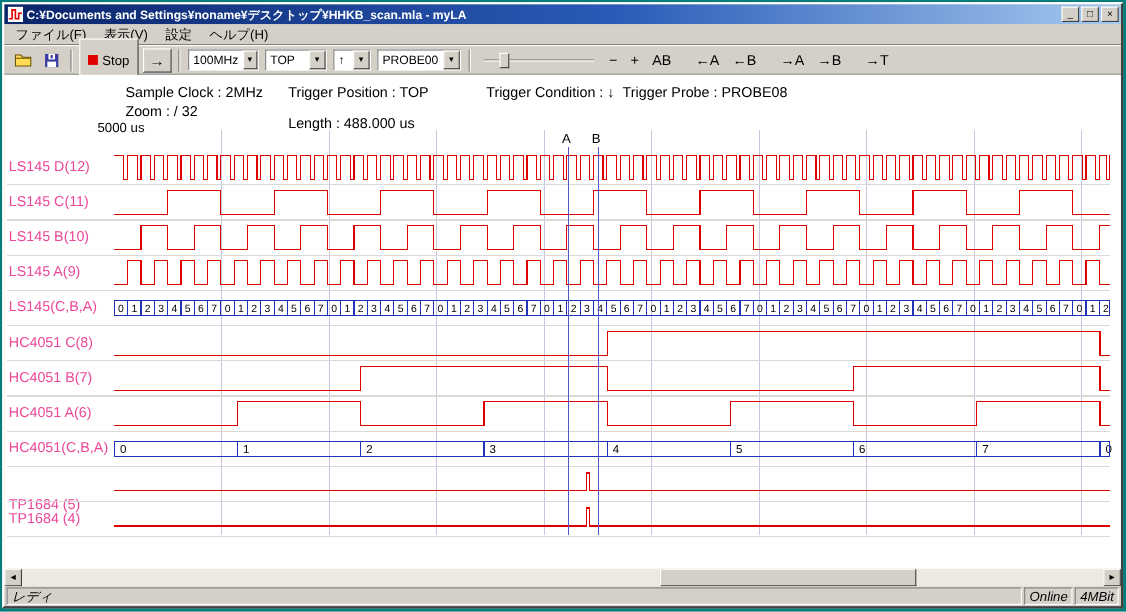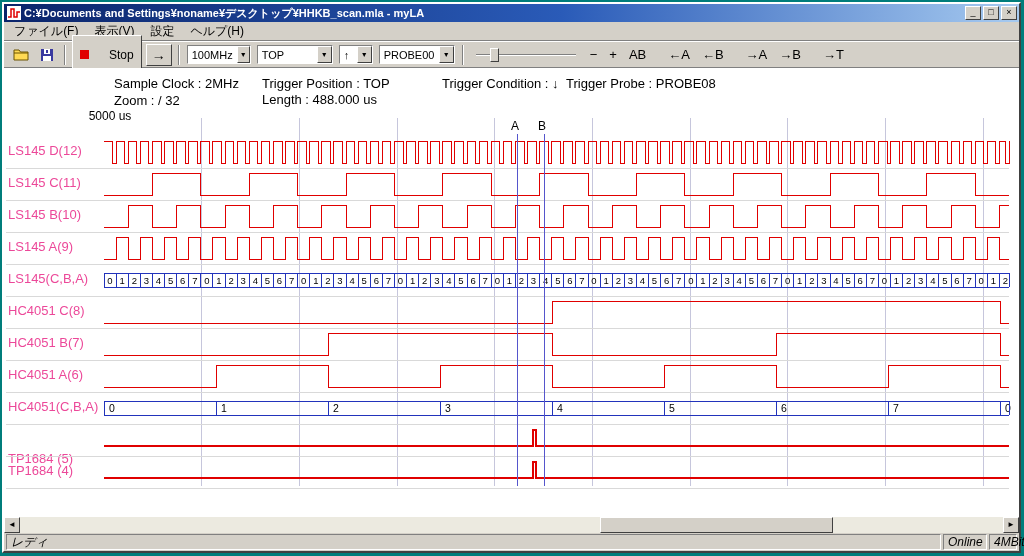--- a/index.html
+++ b/index.html
@@ -24,29 +24,29 @@
     font-size:12px; padding-left:2px; border-bottom:1px solid #808080; flex:0 0 auto; }
   .menu-item { padding:2px 8px; }
 
   
   .toolbar { height:27px; background:#d4d0c8; display:flex; align-items:center;
     padding:0 4px; border-top:1px solid #fff; border-bottom:1px solid #808080; flex:0 0 auto; }
   .tool-btn { width:24px; height:22px; display:flex; align-items:center; justify-content:center;
     background:transparent; border:1px solid transparent; margin:0 1px; }
   .sep { width:2px; height:20px; border-left:1px solid #808080; border-right:1px solid #fff; margin:0 4px; }
   .raised { border:1px solid; border-color:#fff #404040 #404040 #fff; background:#d4d0c8; }
-  .stop-btn { height:40px; display:flex; align-items:center; gap:20px; padding:0 7px; font-size:12px; margin:0 2px; }
+  .stop-btn { height:40px; display:flex; align-items:center; gap:4px; padding:0 7px; font-size:12px; margin:0 2px; }
   .stop-sq { width:9px; height:9px; background:#e00000; display:inline-block; }
   .run-btn { width:26px; height:22px; font-size:14px; display:flex; align-items:center; justify-content:center; margin:0 2px; }
   .combo { height:19px; border:1px solid; border-color:#808080 #fff #fff #808080; background:#fff;
     display:flex; align-items:center; font-size:11px; margin:0 3px; }
   .combo .txt { padding:0 4px; flex:1; white-space:nowrap; }
   .combo .drop { width:15px; align-self:stretch; background:#d4d0c8; border:1px solid;
     border-color:#fff #404040 #404040 #fff; font-size:7px; line-height:15px; text-align:center; }
-  .w64{width:64px} .w62{width:76px} .w34{width:34px} .w76{width:76px}
+  .w64{width:64px} .w62{width:56px} .w34{width:34px} .w76{width:76px}
   .slider { width:100px; height:20px; position:relative; margin:0 8px; }
   .slider .track { position:absolute; left:0; right:0; top:9px; height:2px;
     border-top:1px solid #808080; border-bottom:1px solid #fff; }
   .slider .thumb { position:absolute; left:14px; top:3px; width:9px; height:14px;
     background:#d4d0c8; border:1px solid; border-color:#fff #404040 #404040 #fff; }
   .flat { font-size:13px; padding:1px 4px; margin:0 2px; }
 
   
   .client { flex:1 1 auto; position:relative; background:#fff; overflow:hidden; }
   .info-text { position:absolute; font-size:13px; color:#000; white-space:nowrap; }
@@ -61,21 +61,21 @@
   .sb-track { flex:1; position:relative; background:#eceae0; }
   .sb-thumb { position:absolute; left:580px; width:233px; top:0; height:16px;
     background:#d4d0c8; border:1px solid; border-color:#fff #404040 #404040 #fff; }
 
   
   .statusbar { height:18px; background:#d4d0c8; display:flex; align-items:center;
     padding:1px 2px; gap:2px; flex:0 0 auto; }
   .panel { height:16px; border:1px solid; border-color:#808080 #fff #fff #808080;
     font-size:12px; padding:0 4px; line-height:14px; white-space:nowrap;font-style:italic; }
   .grow { flex:1; }
-  .w44 { width:44px; } .w48 { width:28px; }
+  .w44 { width:44px; } .w48 { width:40px; }
 </style>
 </head>
 <body>
 
 <div id="window">
 
   <div class="titlebar">
     <span class="app-icon">
       <svg width="14" height="14" viewBox="0 0 14 14">
           <rect width="14" height="14" fill="#ffffff"></rect>
@@ -151,21 +151,21 @@
         <span class="flat" style="margin-left: 12px;">→T</span>
       </span>
   </div>
 
   <div class="client">
     <div class="info-text" style="left:110px;top:8px">Sample Clock : 2MHz</div>
     <div class="info-text" style="left:258px;top:8px">Trigger Position : TOP</div>
     <div class="info-text" style="left:438px;top:8px">Trigger Condition : ↓</div>
     <div class="info-text" style="left:562px;top:8px">Trigger Probe : PROBE08</div>
     <div class="info-text" style="left:110px;top:25px">Zoom : /  32</div>
-    <div class="info-text" style="left:258px;top:24px">Length : 488.000 us</div>
+    <div class="info-text" style="left:258px;top:36px">Length : 488.000 us</div>
     <div id="ch-labels">
         <div class="ch-label" style="top: 75px;">LS145 D(12)</div>
         <div class="ch-label" style="top: 107px;">LS145 C(11)</div>
         <div class="ch-label" style="top: 139px;">LS145 B(10)</div>
         <div class="ch-label" style="top: 171px;">LS145 A(9)</div>
         <div class="ch-label" style="top: 203px;">LS145(C,B,A)</div>
         <div class="ch-label" style="top: 235px;">HC4051 C(8)</div>
         <div class="ch-label" style="top: 267px;">HC4051 B(7)</div>
         <div class="ch-label" style="top: 299px;">HC4051 A(6)</div>
         <div class="ch-label" style="top: 331px;">HC4051(C,B,A)</div>

